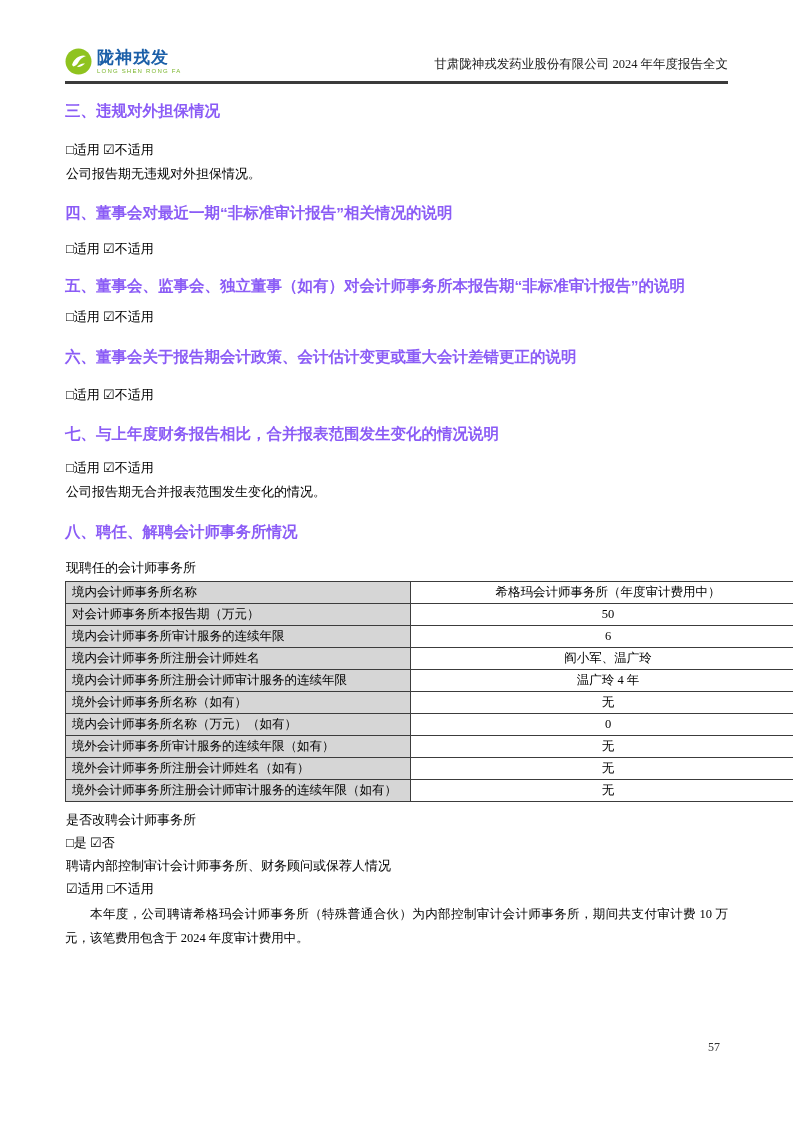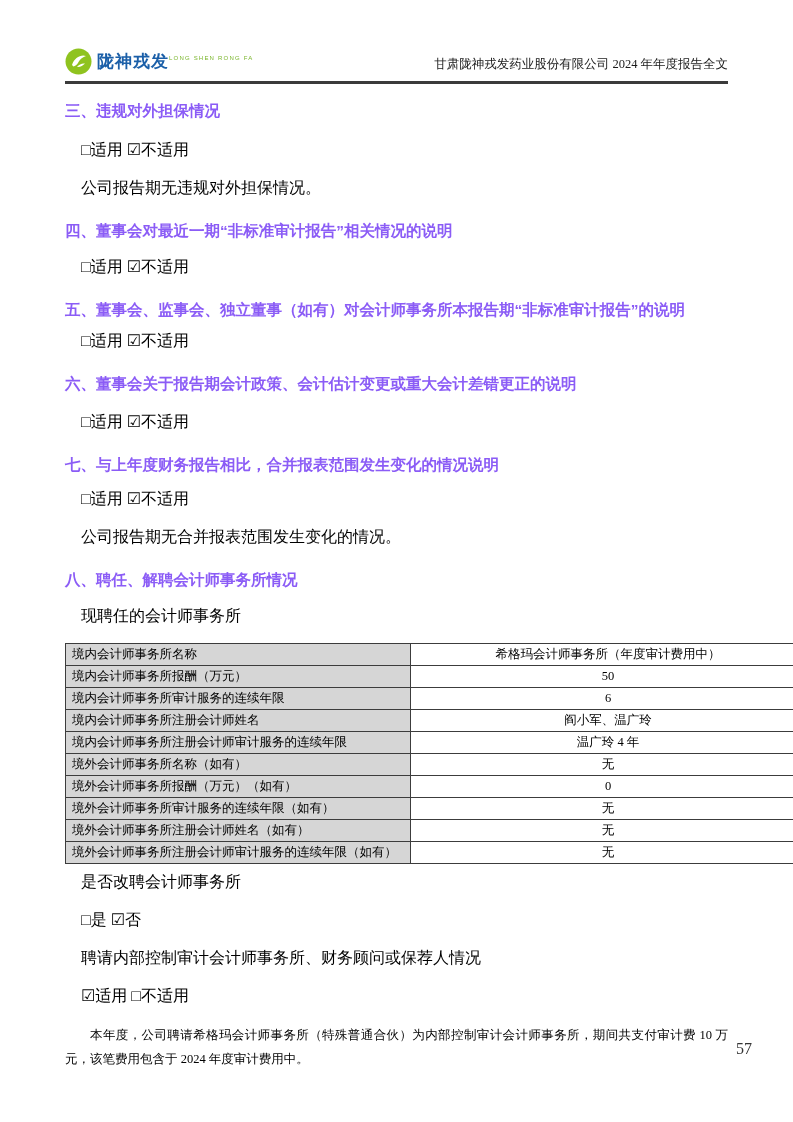--- a/index.html
+++ b/index.html
@@ -11,58 +11,58 @@
     color:#000;
     overflow:hidden;
   }
   
   .header{
     display:flex;justify-content:space-between;align-items:flex-end;
     padding:48px 65px 0 65px;
   }
   .logo{display:flex;align-items:center;gap:5px;}
   .logo-icon{width:27px;height:27px;flex:0 0 auto;}
-  .logo-text{display:flex;flex-direction:row;line-height:1;}
+  .logo-text{display:flex;flex-direction:column;line-height:1;}
   .brand{
     font-family:"Liberation Sans", sans-serif;
     font-weight:bold;font-size:17px;color:#1b5fa8;letter-spacing:1px;
   }
   .brand-sub{
     font-family:"Liberation Sans", sans-serif;
     font-size:6px;color:#7ab52c;letter-spacing:1.2px;margin-top:2px;
   }
   .header-title{
     font-size:12.5px;color:#1a1a1a;padding-bottom:2px;margin-left:24px;
   }
   .rule{height:3px;background:#3b3b3b;margin:6px 65px 0 65px;}
   
   .content{padding:0 65px;}
   .sec-heading{
     font-family:"Liberation Sans", sans-serif;
     font-weight:bold;font-size:15.5px;line-height:32px;margin:0;color:#8b5cf6;
   }
-  .bodyline{font-size:16px;line-height:22px;margin:16px;}
+  .bodyline{font-size:13px;line-height:22px;margin:1px;}
   .para{
     font-size:12.5px;line-height:24px;margin:2px 0 0 0;
     text-indent:2em;text-align:justify;
   }
   
   table.acct{
     border-collapse:collapse;margin-top:2px;width:741px;table-layout:fixed;
   }
   table.acct td{
     border:1px solid #3c3c3c;
     font-size:12.5px;line-height:15px;
     padding:3px 6px;
   }
   td.lbl{background:#d6d6d6;width:332px;text-align:left;}
   td.val{text-align:center;}
   .page-number{
-    position:absolute;left:736px;top:1040px;
-    font-size:16px;color:#333;
+    position:absolute;left:708px;top:1040px;
+    font-size:12px;color:#333;
   }
 </style>
 </head>
 <body>
 
 <div class="page">
 
   <div class="header">
     <div class="logo">
       <span class="logo-icon">
@@ -103,41 +103,41 @@
     <h2 class="sec-heading" style="margin-top:13px">八、聘任、解聘会计师事务所情况</h2>
     <p class="bodyline" style="margin-top:9px">现聘任的会计师事务所</p>
 
     <table class="acct">
       <tbody>
         <tr>
           <td class="lbl">境内会计师事务所名称</td>
           <td class="val">希格玛会计师事务所（年度审计费用中）</td>
         </tr>
         <tr>
-          <td class="lbl">境内会计师事务所报酬（万元）</td>
+          <td class="lbl">对会计师事务所本报告期（万元）</td>
           <td class="val">50</td>
         </tr>
         <tr>
           <td class="lbl">境内会计师事务所审计服务的连续年限</td>
           <td class="val">6</td>
         </tr>
         <tr>
           <td class="lbl">境内会计师事务所注册会计师姓名</td>
           <td class="val">阎小军、温广玲</td>
         </tr>
         <tr>
           <td class="lbl">境内会计师事务所注册会计师审计服务的连续年限</td>
           <td class="val">温广玲 4 年</td>
         </tr>
         <tr>
           <td class="lbl">境外会计师事务所名称（如有）</td>
           <td class="val">无</td>
         </tr>
         <tr>
-          <td class="lbl">境外会计师事务所报酬（万元）（如有）</td>
+          <td class="lbl">境内会计师事务所名称（万元）（如有）</td>
           <td class="val">0</td>
         </tr>
         <tr>
           <td class="lbl">境外会计师事务所审计服务的连续年限（如有）</td>
           <td class="val">无</td>
         </tr>
         <tr>
           <td class="lbl">境外会计师事务所注册会计师姓名（如有）</td>
           <td class="val">无</td>
         </tr>

